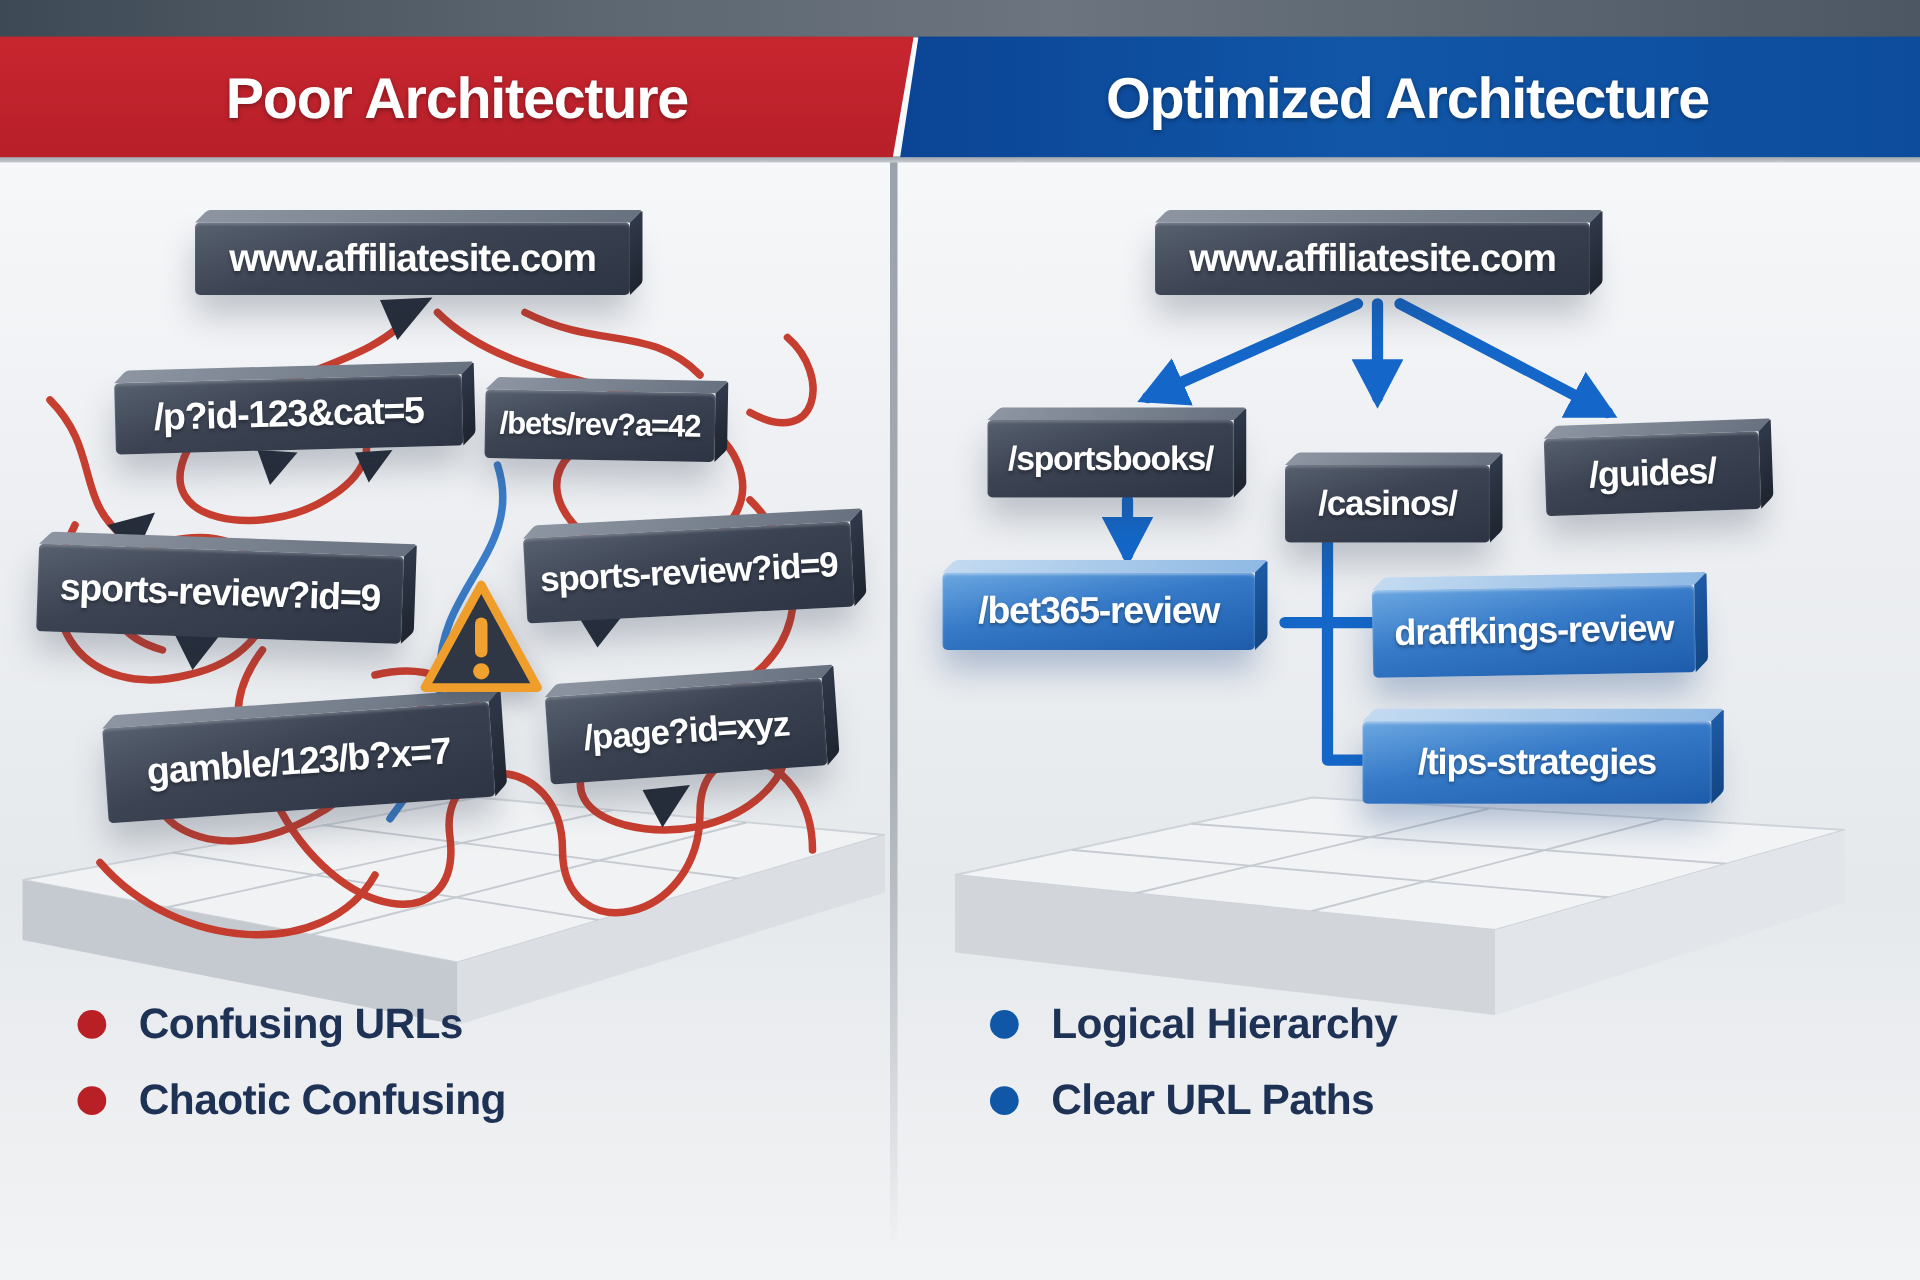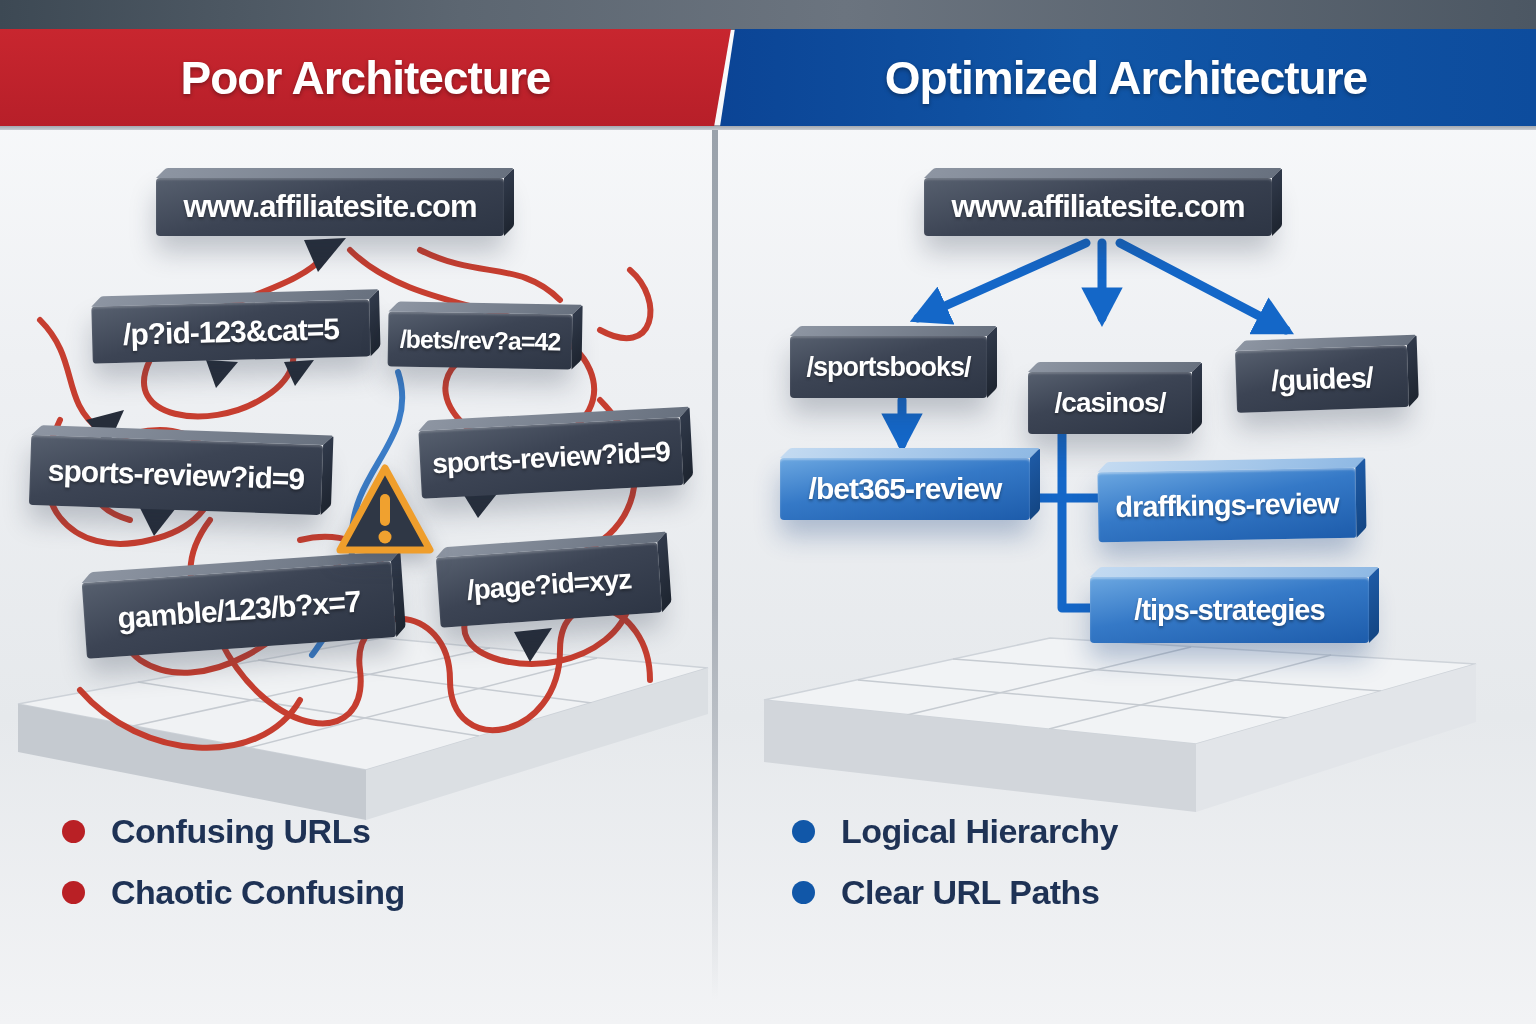--- a/index.html
+++ b/index.html
@@ -34,21 +34,21 @@
     transform:skewY(-45deg);border-radius:0 2px 2px 0;}
   .dark{background:linear-gradient(165deg,#57606f 0%,#3c4454 42%,#2d3544 100%);
     box-shadow:inset 0 2px 2px rgba(255,255,255,.18),0 16px 26px rgba(40,50,70,.25);}
   .dark::before{background:linear-gradient(90deg,#8d95a2,#68717f);}
   .dark::after{background:linear-gradient(180deg,#30394a,#1e2530);}
   .blue{background:linear-gradient(170deg,#6ba7e1 0%,#3579c7 45%,#1d5cab 100%);
     box-shadow:inset 0 2px 2px rgba(255,255,255,.35),0 16px 26px rgba(30,70,130,.30);}
   .blue::before{background:linear-gradient(90deg,#c3daf1,#8fb9e4);}
   .blue::after{background:linear-gradient(180deg,#1e5aa5,#134684);}
   
-  .bullets{position:absolute;z-index:6;display:flex;flex-direction:column;gap:22px;margin-top:12px;}
+  .bullets{position:absolute;z-index:6;display:flex;flex-direction:column;gap:22px;}
   .bullet-row{display:flex;align-items:center;gap:26px;}
   .dot{width:23px;height:23px;border-radius:50%;flex:0 0 auto;}
   .dot-red{background:#b92025;}
   .dot-blue{background:#1157a8;}
   .bullet-label{font-size:34px;font-weight:700;color:#1e3255;letter-spacing:-0.5px;}
   
   .warn{position:absolute;left:333px;top:460px;width:104px;height:100px;z-index:5;
     filter:drop-shadow(0 8px 10px rgba(40,50,70,.3));}
 </style>
 </head>
@@ -142,21 +142,21 @@
   <svg class="warn" viewBox="0 0 104 100">
     <path d="M52,8 L97,90 L7,90 Z" fill="#2f3745" stroke="#ef9e2c" stroke-width="7" stroke-linejoin="round"></path>
     <rect x="47" y="34" width="10" height="32" rx="5" fill="#f0a12f"></rect>
     <circle cx="52" cy="77" r="6.5" fill="#f0a12f"></circle>
   </svg>
 
   <div class="box dark" style="left:924px;top:178px;width:348px;height:58px;font-size:31px;">www.affiliatesite.com</div>
   <div class="box dark" style="left:790px;top:336px;width:197px;height:62px;font-size:27px;">/sportsbooks/</div>
   <div class="box dark" style="left:1028px;top:336px;width:164px;height:62px;font-size:28px;margin-top:36px;">/casinos/</div>
   <div class="box dark" style="left:1236px;top:348px;width:172px;height:62px;font-size:29px;transform:rotate(-2deg);">/guides/</div>
-  <div class="box blue" style="left:780px;top:458px;width:250px;height:62px;font-size:30px;">/bet365-review</div>
+  <div class="box blue" style="left:754px;top:458px;width:250px;height:62px;font-size:30px;">/bet365-review</div>
   <div class="box blue" style="left:1098px;top:470px;width:258px;height:70px;font-size:29px;transform:rotate(-1deg);">draffkings-review</div>
   <div class="box blue" style="left:1090px;top:577px;width:279px;height:66px;font-size:29px;">/tips-strategies</div>
 
   <div class="bullets" style="left:62px;top:800px;">
     <div class="bullet-row">
       <span class="dot dot-red"></span>
       <span class="bullet-label">Confusing URLs</span>
     </div>
     <div class="bullet-row">
       <span class="dot dot-red"></span>

